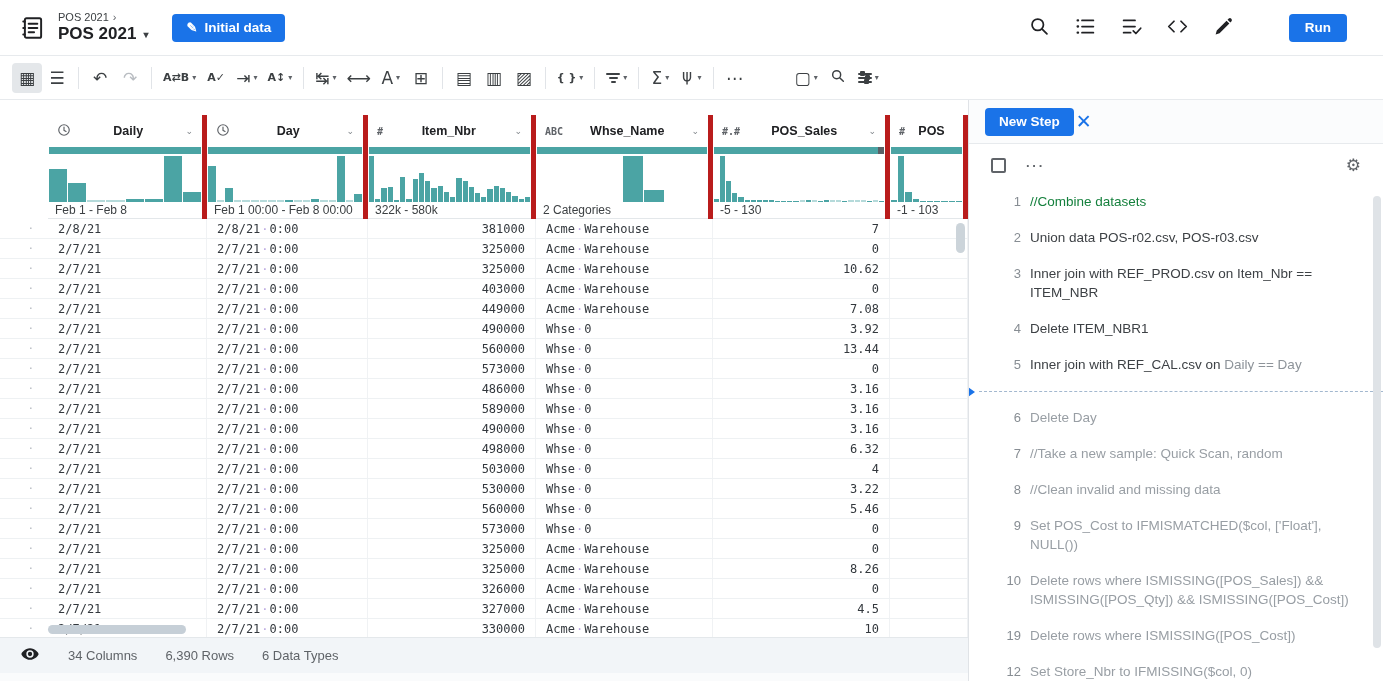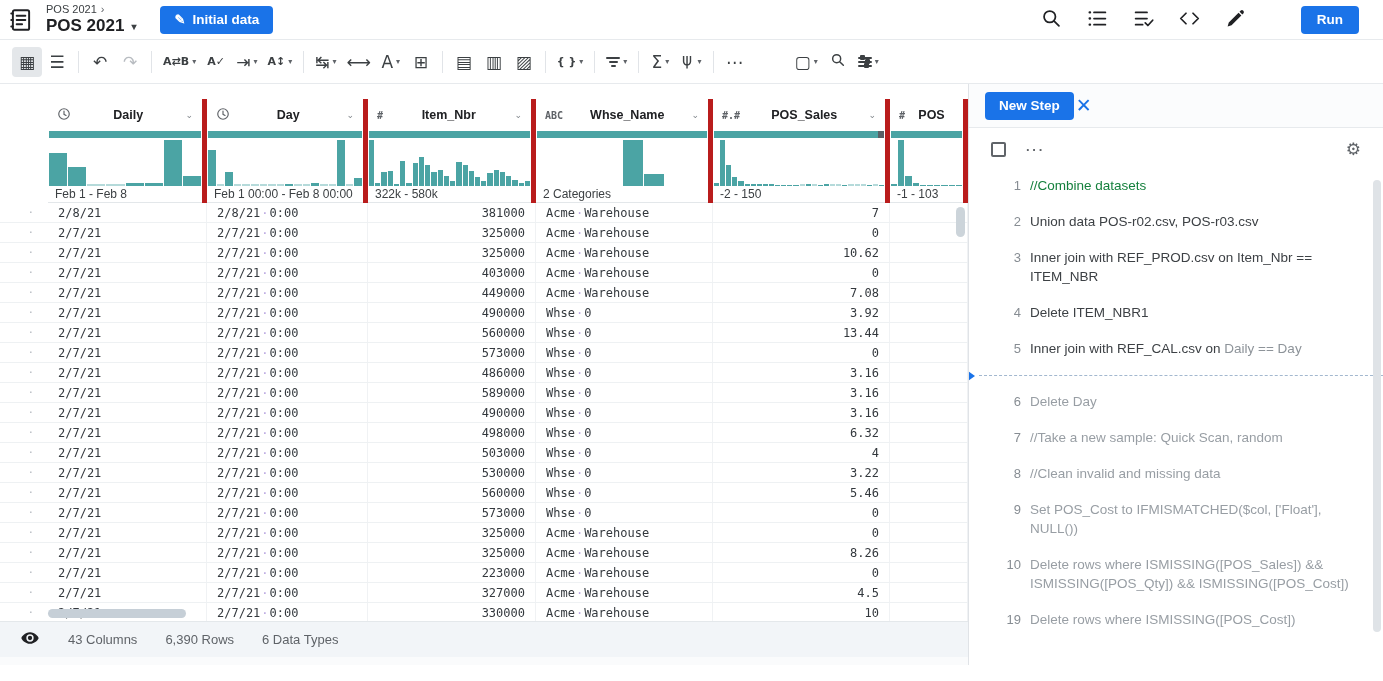--- a/index.html
+++ b/index.html
@@ -1,19 +1,19 @@
 <!DOCTYPE html>
 <html><head>
 <meta charset="utf-8">
 <style>
   *{box-sizing:border-box;margin:0;padding:0}
   html,body{width:1383px;height:681px;overflow:hidden;background:#fff;
     font-family:"Liberation Sans",sans-serif;color:#202124}
   
-  .topbar{height:40px;display:flex;align-items:center;padding:0 8px;border-bottom:1px solid #e7eaed;background:#fff}
+  .topbar{height:56px;display:flex;align-items:center;padding:0 20px;border-bottom:1px solid #e7eaed;background:#fff}
   .docicon{width:26px;height:26px;flex:none}
   .title-block{margin-left:12px}
   .breadcrumb{font-size:11px;color:#3c4043;display:flex;gap:4px;align-items:center}
   .crumb-sep{color:#5f6368;font-size:11px}
   .wtitle{font-size:17px;font-weight:600;color:#202124;display:flex;align-items:center;gap:7px;margin-top:1px}
   .tcaret{font-size:10px;color:#3c4043}
   .btn{background:#1a73e8;color:#fff;border:none;border-radius:4px;font-size:13.5px;font-weight:600;
     height:28px;padding:0 14px;display:inline-flex;align-items:center;gap:7px;cursor:pointer;
     font-family:"Liberation Sans",sans-serif}
   .initial-btn{margin-left:24px}
@@ -409,21 +409,21 @@
             <div class="hbar lo" style="height: 2px;"></div>
             <div class="hbar lo" style="height: 2px;"></div>
             <div class="hbar" style="height: 1px;"></div>
             <div class="hbar lo" style="height: 2px;"></div>
             <div class="hbar lo" style="height: 2px;"></div>
             <div class="hbar lo" style="height: 2px;"></div>
             <div class="hbar" style="height: 1px;"></div>
             <div class="hbar lo" style="height: 2px;"></div>
             <div class="hbar" style="height: 1px;"></div>
           </div>
-          <div class="range">-2 - 150</div>
+          <div class="range">-5 - 130</div>
         </div>
         <div class="gcol" style="width: 78px; flex: 1 1 0%;">
           <div class="chead">
             <span class="ticon">#</span>
             <span class="cname">POS</span>
           </div>
           <div class="qbar"></div>
           <div class="hist">
             <div class="hbar" style="height: 2px;"></div>
             <div class="hbar" style="height: 46px;"></div>
@@ -599,21 +599,21 @@
           <div class="gcell" style="width: 161px;">2/7/21<span class="sep">·</span>0:00</div>
           <div class="gcell al-r" style="width: 168px;">325000</div>
           <div class="gcell" style="width: 177px;">Acme<span class="sep">·</span>Warehouse</div>
           <div class="gcell al-r" style="width: 177px;">8.26</div>
           <div class="gcell al-r" style="width: 78px; flex: 1 1 0%;"></div>
         </div>
         <div class="grow">
           <div class="gcell gutter">·</div>
           <div class="gcell" style="width: 159px;">2/7/21</div>
           <div class="gcell" style="width: 161px;">2/7/21<span class="sep">·</span>0:00</div>
-          <div class="gcell al-r" style="width: 168px;">223000</div>
+          <div class="gcell al-r" style="width: 168px;">326000</div>
           <div class="gcell" style="width: 177px;">Acme<span class="sep">·</span>Warehouse</div>
           <div class="gcell al-r" style="width: 177px;">0</div>
           <div class="gcell al-r" style="width: 78px; flex: 1 1 0%;"></div>
         </div>
         <div class="grow">
           <div class="gcell gutter">·</div>
           <div class="gcell" style="width: 159px;">2/7/21</div>
           <div class="gcell" style="width: 161px;">2/7/21<span class="sep">·</span>0:00</div>
           <div class="gcell al-r" style="width: 168px;">327000</div>
           <div class="gcell" style="width: 177px;">Acme<span class="sep">·</span>Warehouse</div>
@@ -633,21 +633,21 @@
     <div class="hthumb"></div>
     <div class="vthumb"></div>
     <footer class="statusbar">
       <button class="iconbtn eye">
           <span>
         <svg viewBox="0 0 24 24" width="20" height="20" fill="#202124">
               <path d="M12 5C6 5 1.7 10.4 1.7 12S6 19 12 19s10.3-5.4 10.3-7S18 5 12 5zm0 11.4A4.4 4.4 0 1 1 12 7.6a4.4 4.4 0 0 1 0 8.8z"></path>
               <circle cx="12" cy="12" r="2.6"></circle>
             </svg></span>
       </button>
-      <span>43 Columns</span>
+      <span>34 Columns</span>
       <span>6,390 Rows</span>
       <span>6 Data Types</span>
     </footer>
   </section>
 
   <aside class="recipe">
     <div class="rhead">
       <button class="btn">
         <span>New Step</span>
       </button>
@@ -697,16 +697,20 @@
           <span class="stext"><span class="kw">Set</span><span> POS_Cost to IFMISMATCHED($col, ['Float'], NULL())</span></span>
         </div>
         <div class="step inactive">
           <span class="snum">10</span>
           <span class="stext"><span class="kw">Delete rows</span><span> where ISMISSING([POS_Sales]) &amp;&amp; ISMISSING([POS_Qty]) &amp;&amp; ISMISSING([POS_Cost])</span></span>
         </div>
         <div class="step inactive">
           <span class="snum">19</span>
           <span class="stext"><span class="kw">Delete rows</span><span> where ISMISSING([POS_Cost])</span></span>
         </div>
+        <div class="step inactive">
+          <span class="snum">12</span>
+          <span class="stext"><span class="kw">Set</span><span> Store_Nbr to IFMISSING($col, 0)</span></span>
+        </div>
       </div>
     <div class="rscroll"></div>
   </aside>
 </div>
 
 </body></html>

